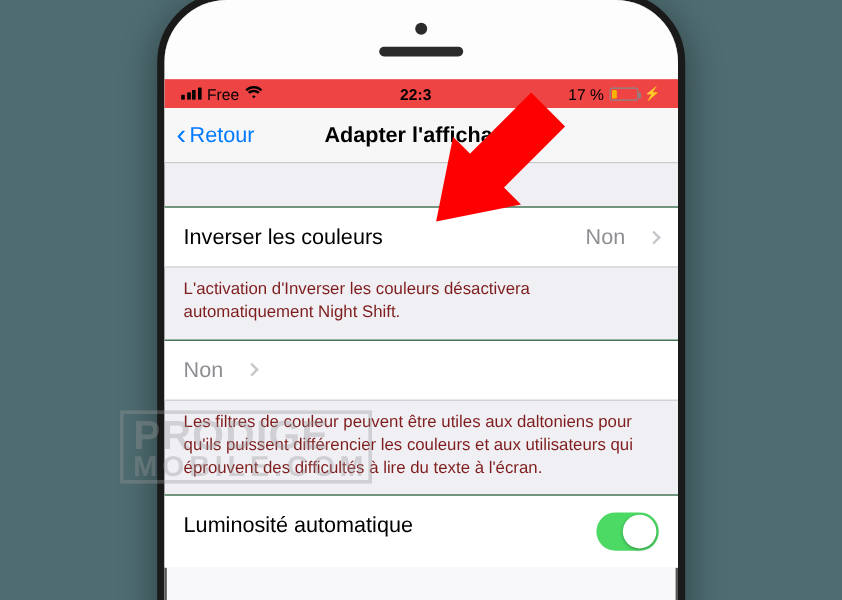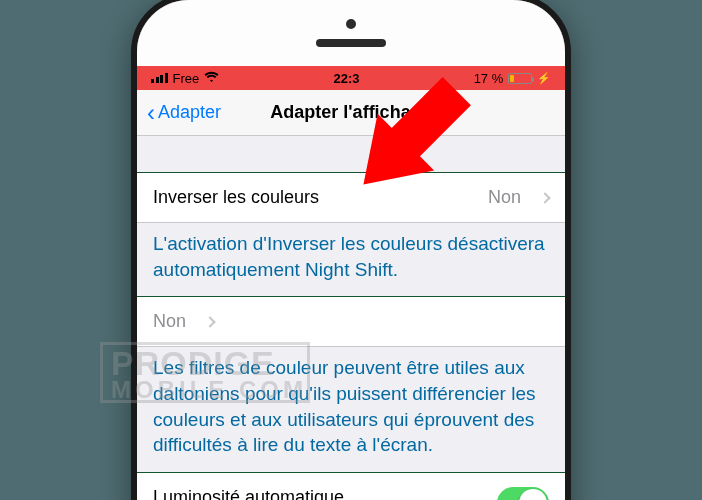--- a/index.html
+++ b/index.html
@@ -96,23 +96,23 @@
     color: #000;
   }
   .cell + .footer { border-top: none; }
   .cell .right { display:flex; align-items:center; gap:20px; color:#8e8e93; font-size: 18px;}
   .chevron-right {
     width: 8px; height: 8px; border-top: 2px solid #c7c7cc; border-right: 2px solid #c7c7cc;
     transform: rotate(45deg);
   }
   .footer {
     padding: 8px 16px 14px 16px;
-    font-size: 19px;
+    font-size: 14px;
     line-height: 1.35;
-    color: #0369a1;
+    color: #7f1d1d;
   }
   .toggle {
     width: 52px; height: 32px; border-radius: 16px; position: relative;
   }
   .toggle.on { background: #4cd964; }
   .toggle .knob {
     position: absolute; top: 2px; width: 28px; height: 28px; border-radius: 50%;
     background: #fff; box-shadow: 0 1px 3px rgba(0,0,0,0.3);
   }
   .toggle.on .knob { right: 2px; }
@@ -183,21 +183,21 @@
         <span class="battery">
             <span class="fill"></span>
           </span>
         <span class="bolt">⚡</span>
       </div>
     </div>
 
     <div class="navbar">
       <div class="nav-back">
         <span class="chev">‹</span>
-        <span>Adapter</span>
+        <span>Retour</span>
       </div>
       <div class="nav-title">Adapter l'affichage</div>
     </div>
 
     <div class="group-spacer"></div>
 
     <div class="cell">
       <span>Inverser les couleurs</span>
       <span class="right">
         <span>Non</span>

